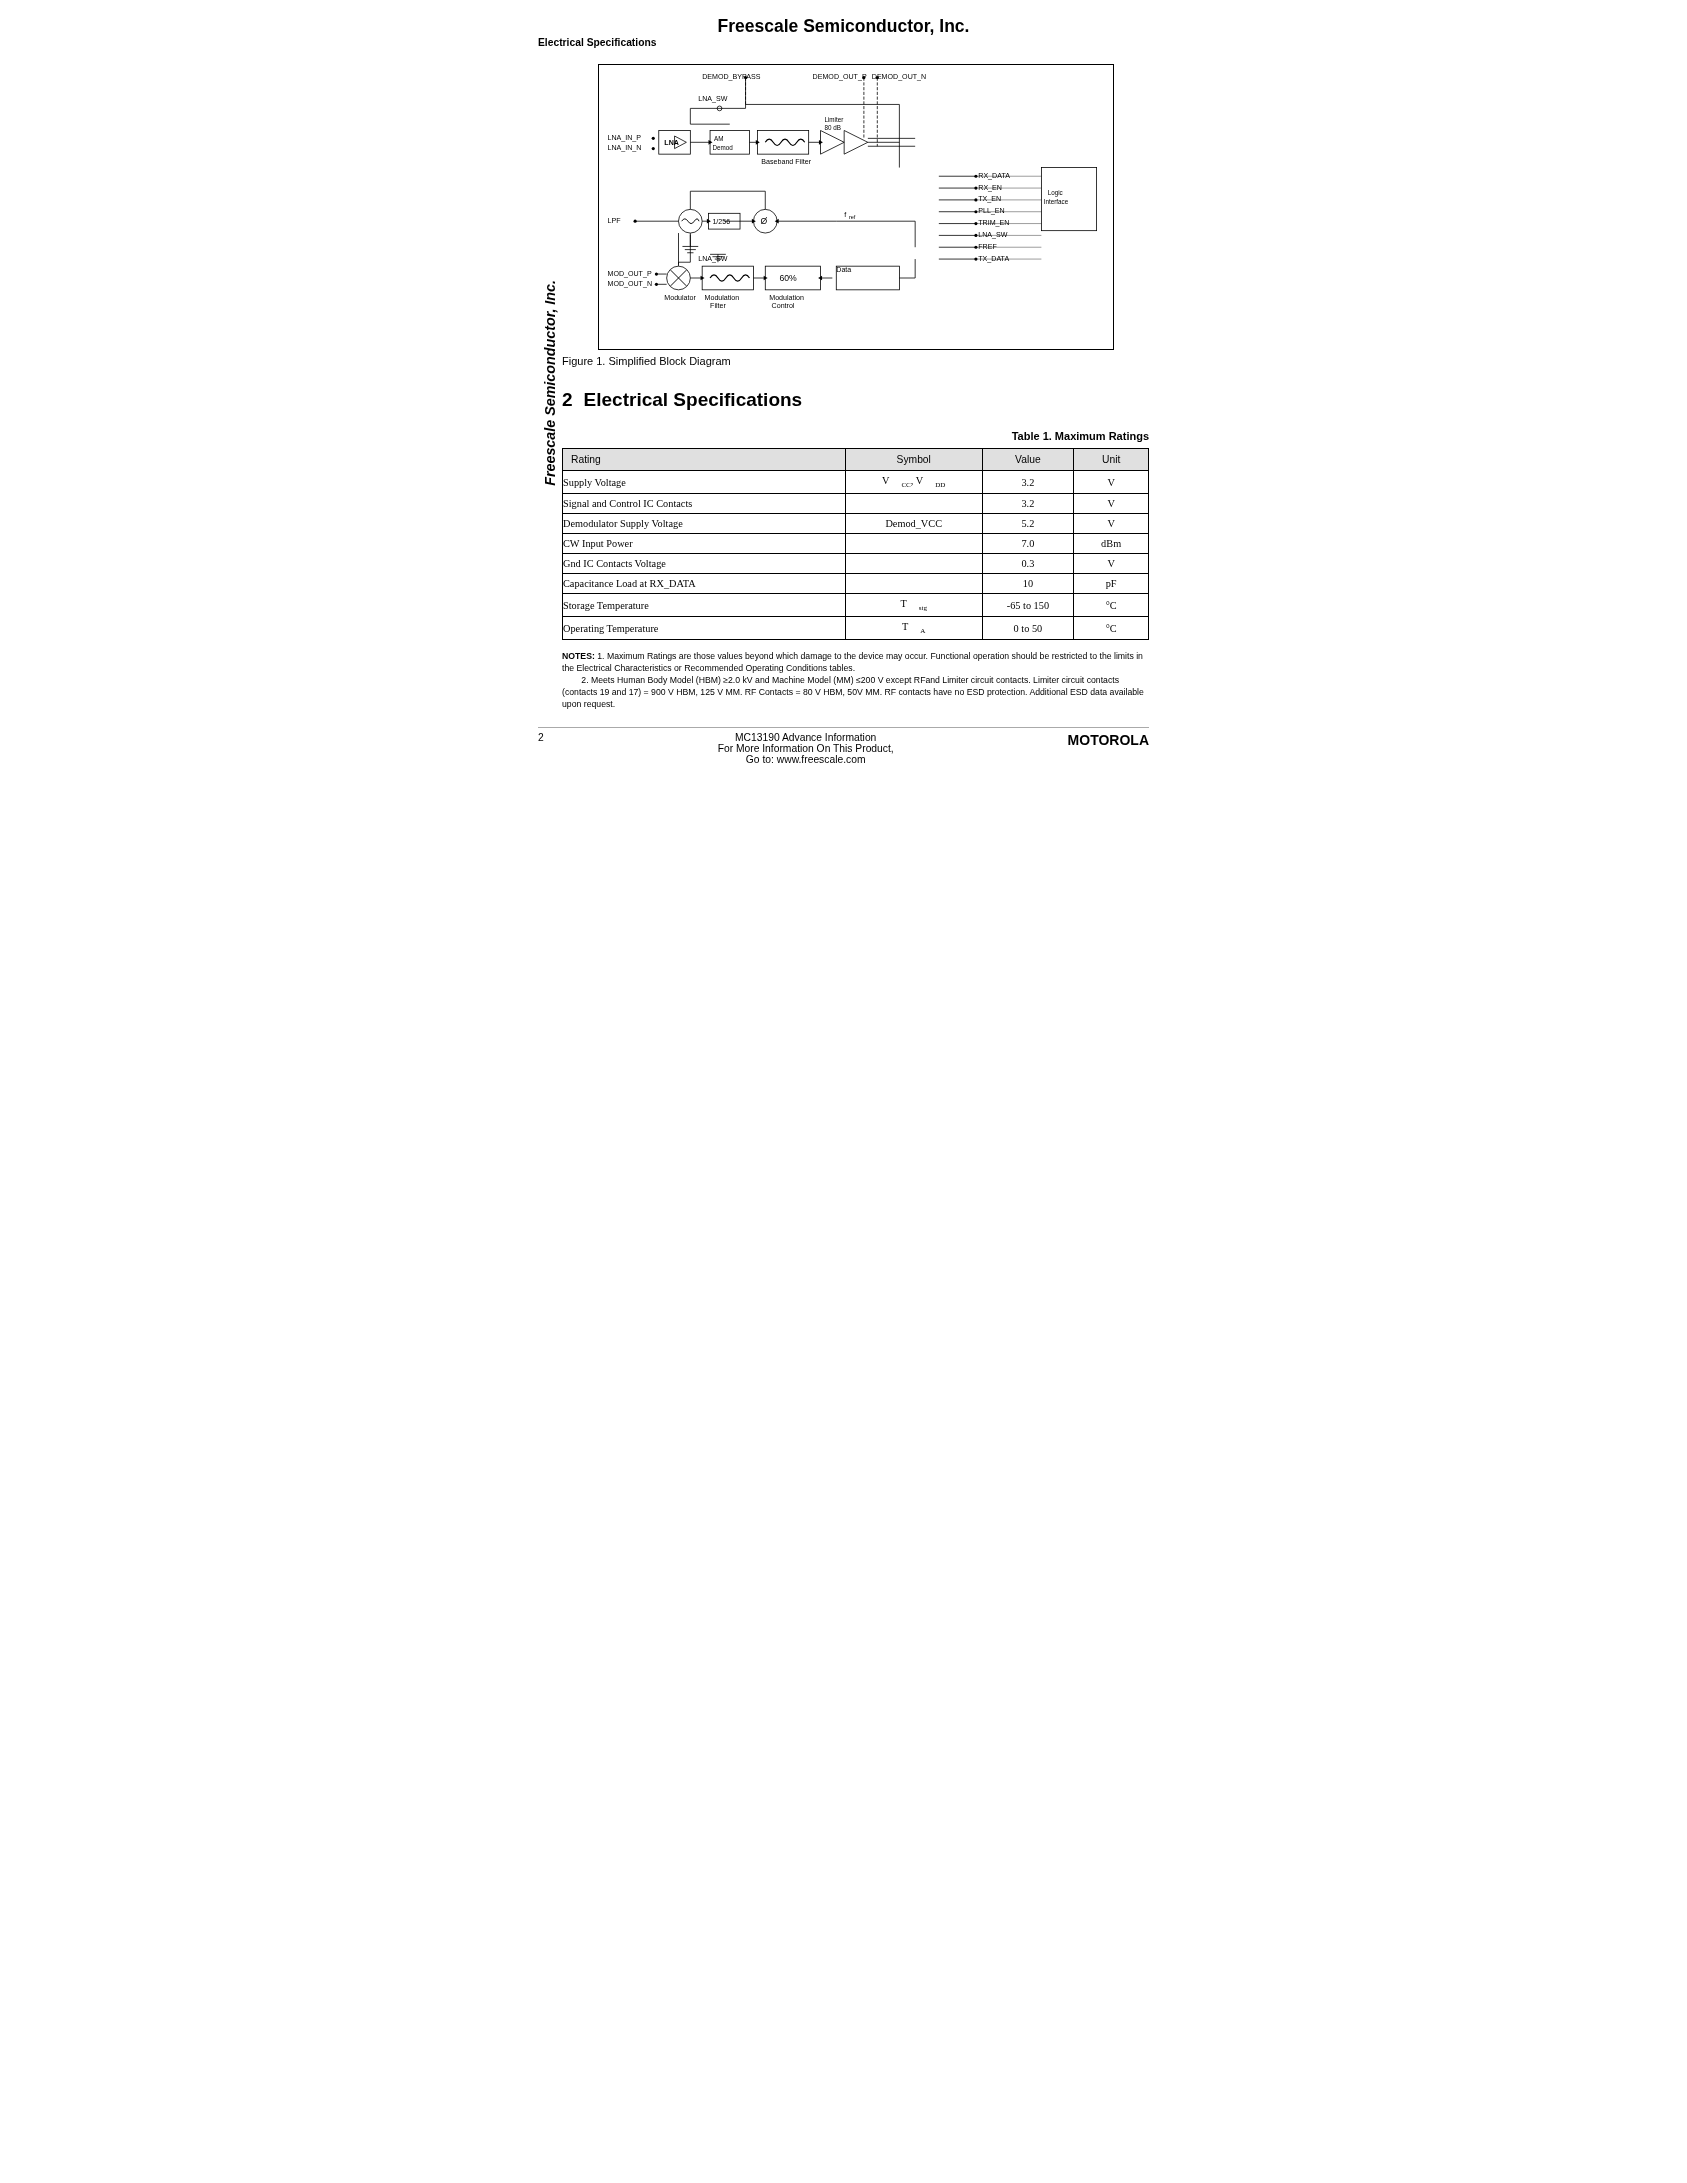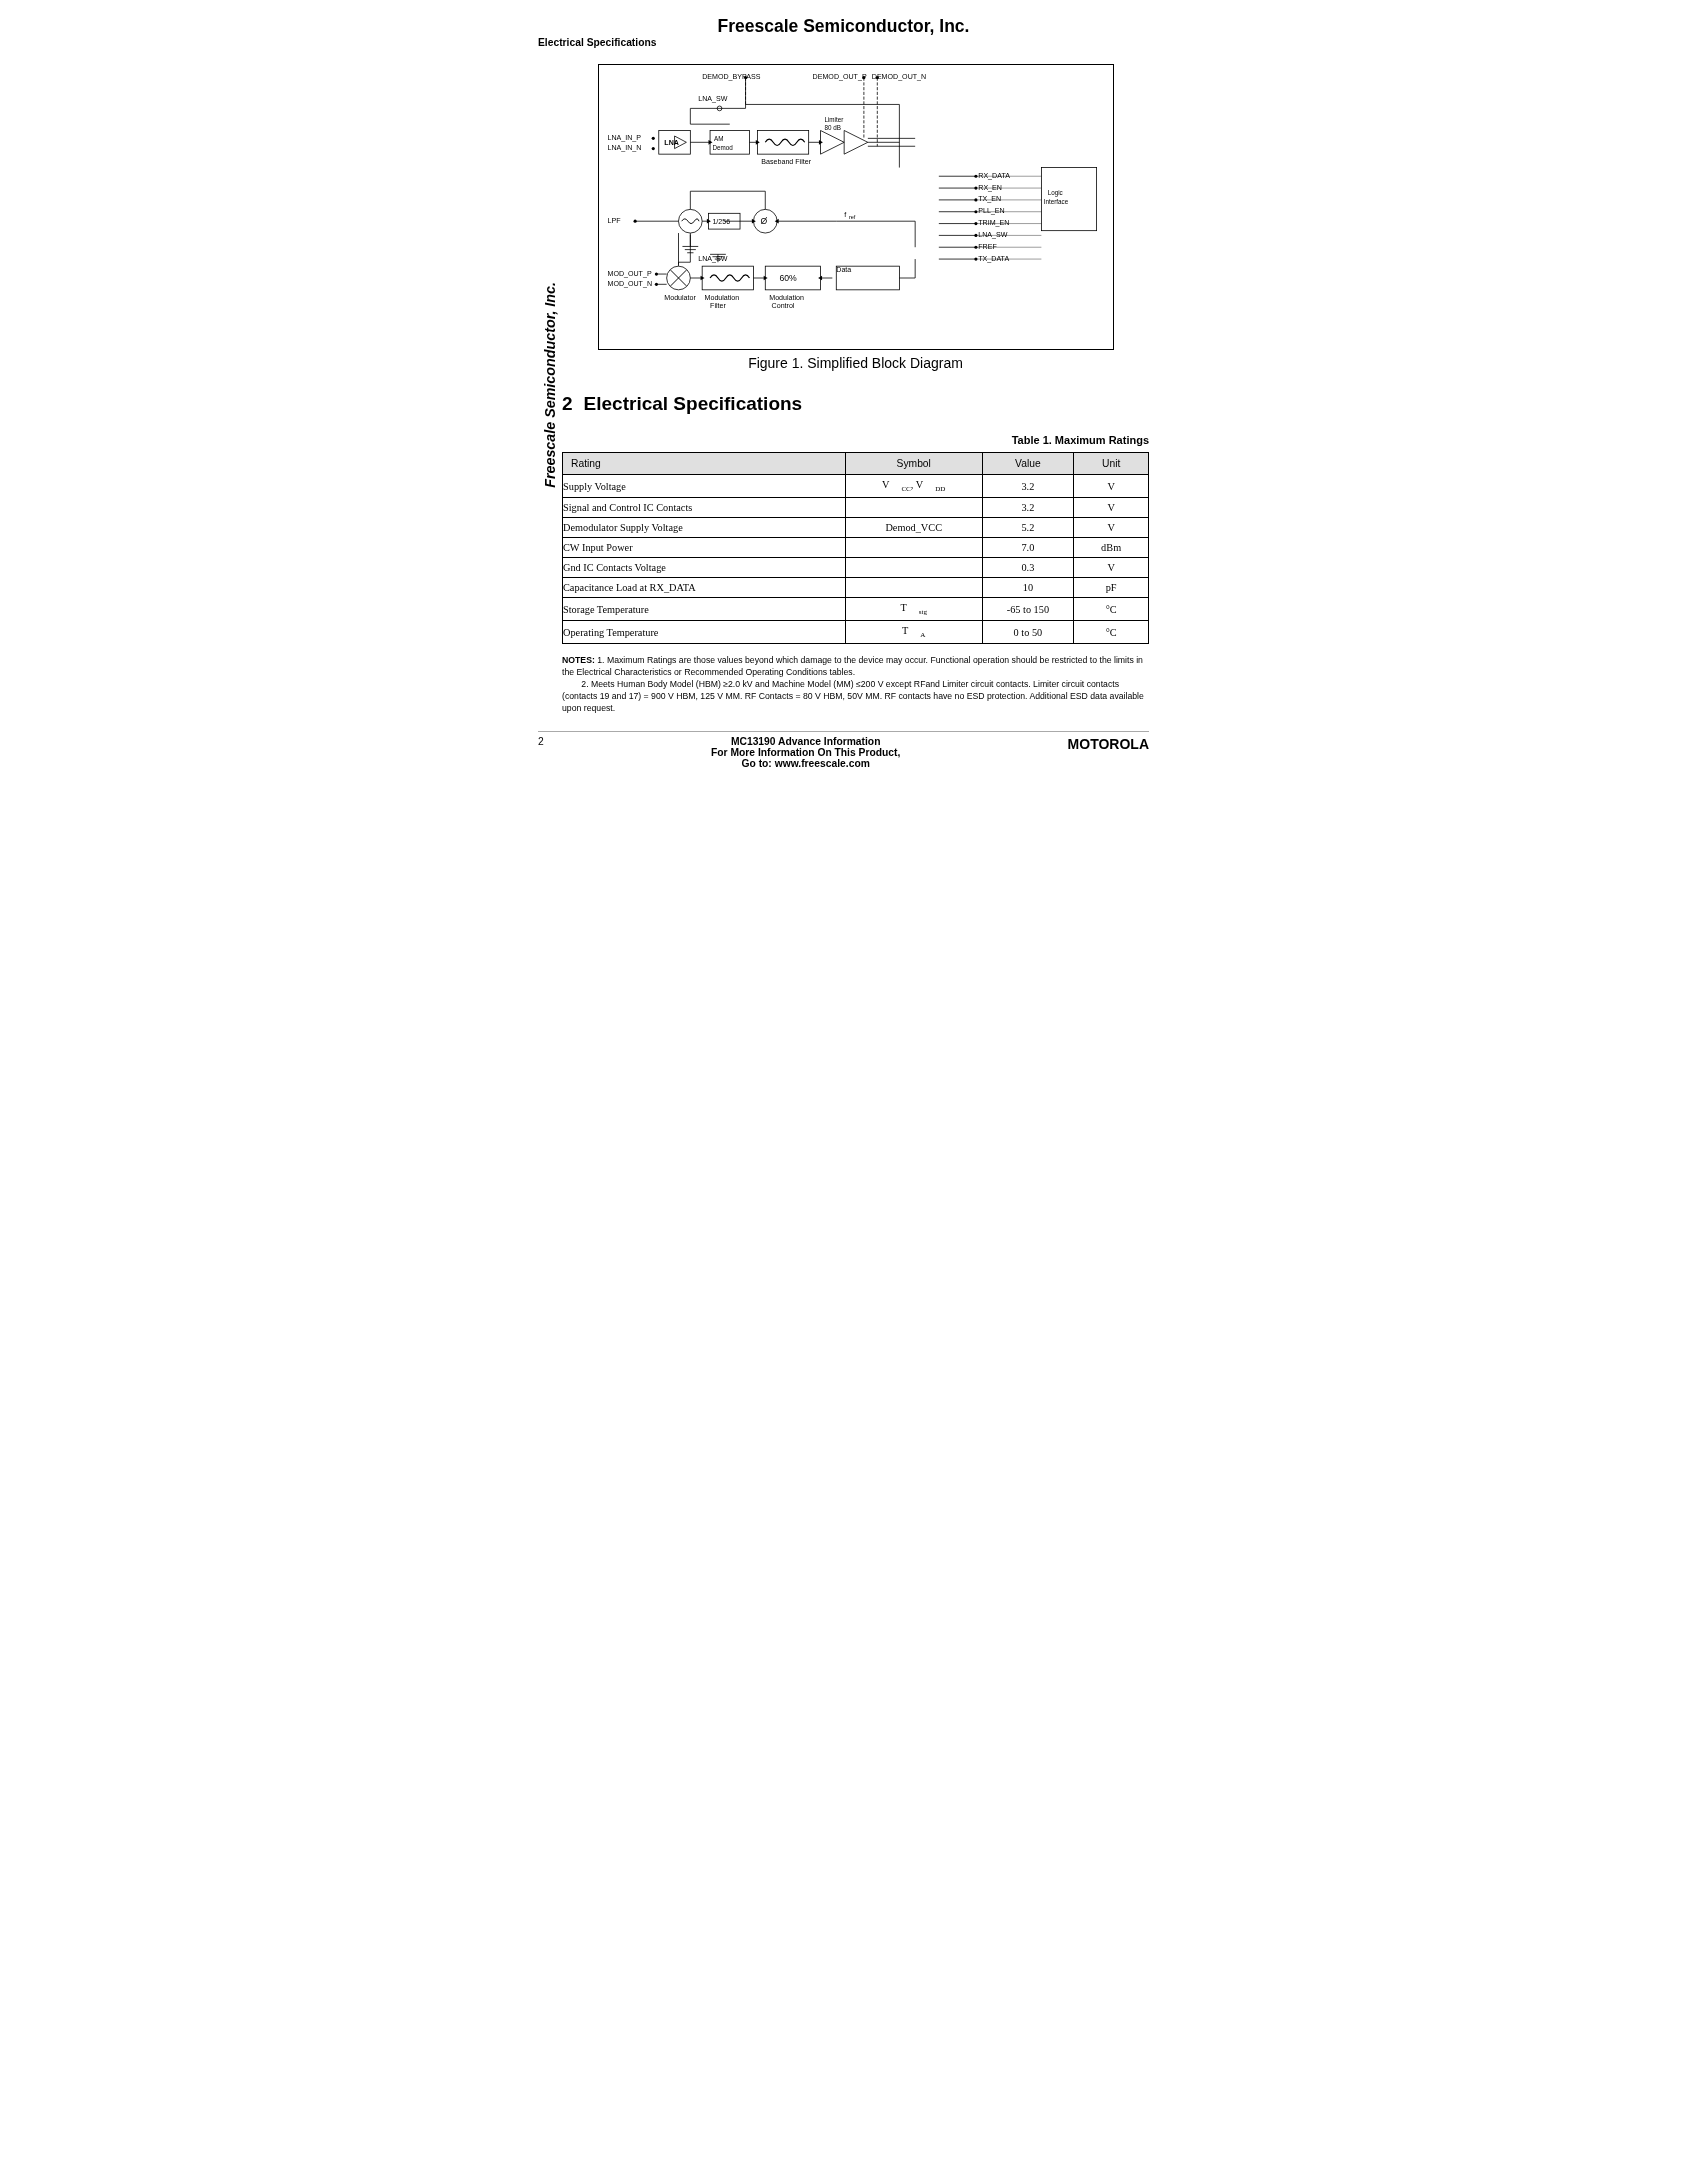--- a/index.html
+++ b/index.html
@@ -57,22 +57,21 @@
 
     
     .block-diagram-container {
       display: flex;
       justify-content: center;
       margin: 8px 0 4.8px 0;
     }
 
     
     .figure-caption {
-      text-align: center;
-      font-size: 14px;
+      font-size: 11px;
       margin-bottom: 14.3px;
     }
 
     
     .section-heading {
       font-size: 19px;
       font-weight: bold;
       margin: 8px 0 9.5px 0;
     }
 
@@ -133,21 +132,21 @@
       padding-top: 4.8px;
       display: flex;
       justify-content: space-between;
       align-items: flex-start;
       font-size: 10.3px;
     }
     .footer-center {
       text-align: center;
       flex: 1;
     }
-    .footer-center .bold { font-weight: bold; }
+    .footer-center .bold { font-weight: normal; }
     .footer-left { font-size: 10.3px; }
     .footer-right { font-size: 14px; font-weight: bold; }
 
     
     .diagram-svg {
       width: 516px;
       height: 286px;
     }
   </style>
 </head>

